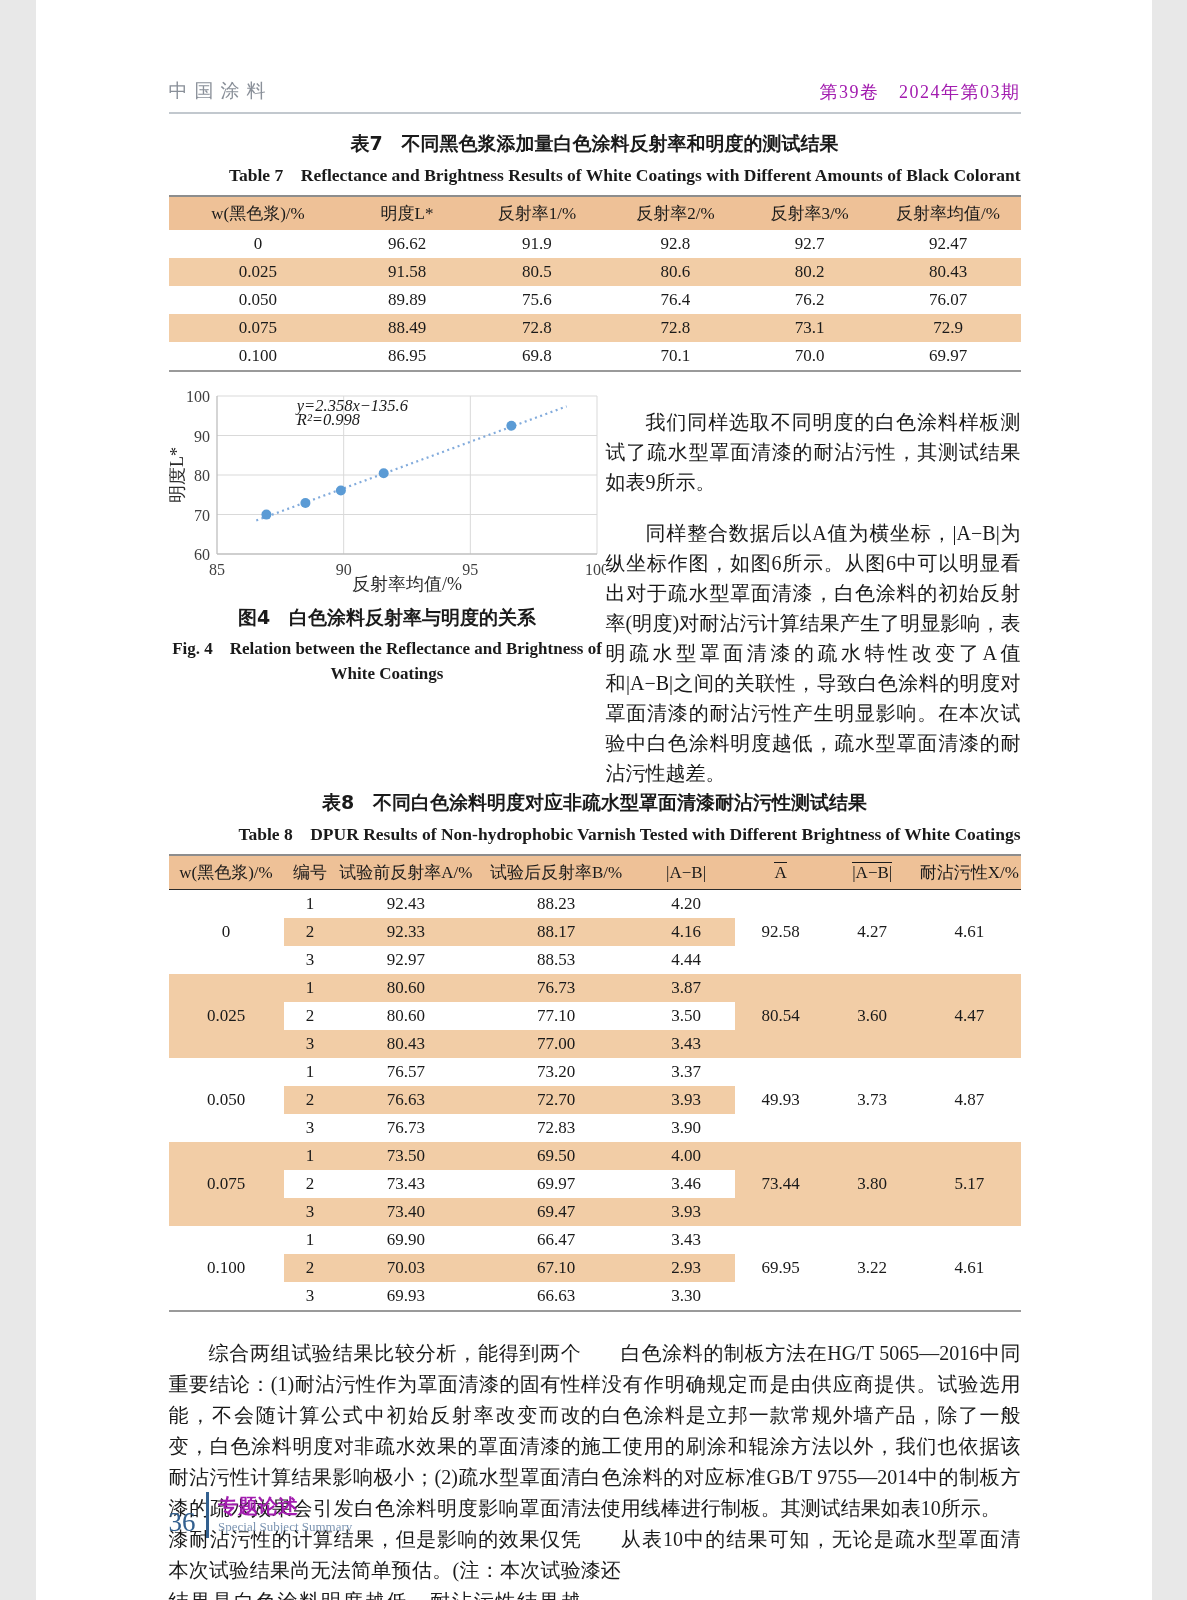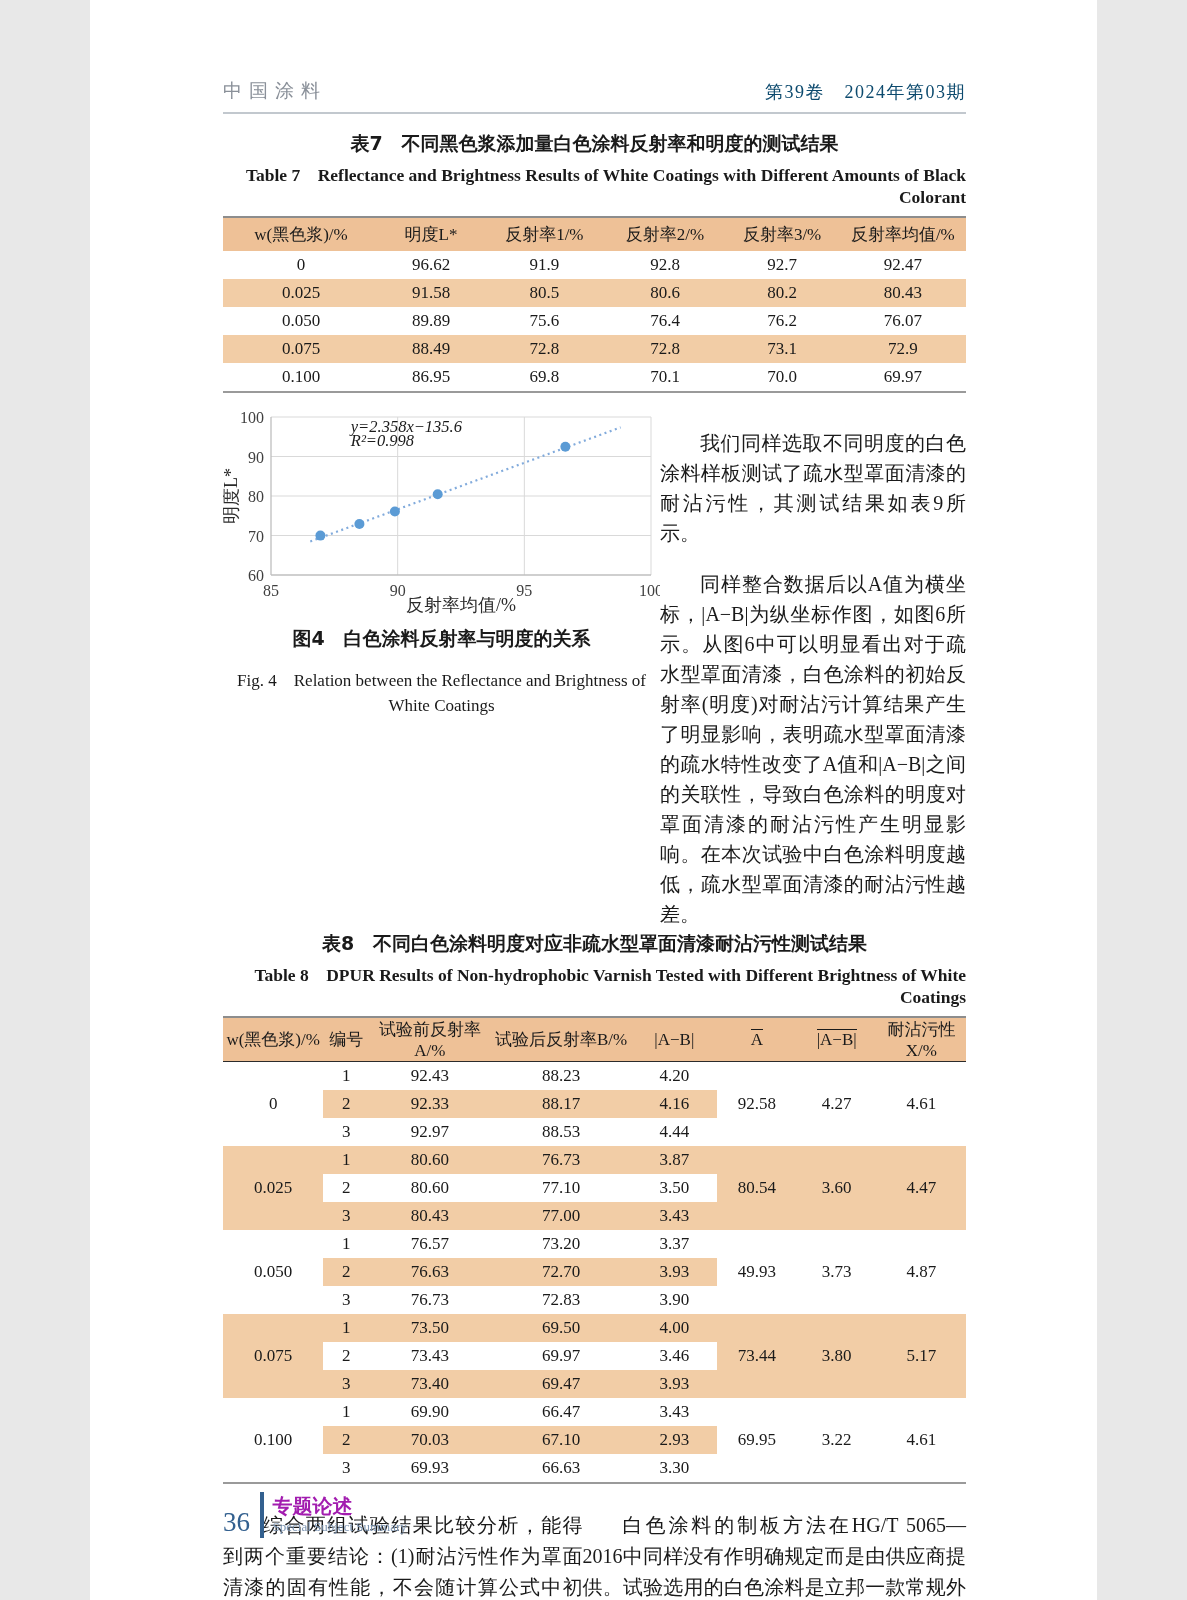--- a/index.html
+++ b/index.html
@@ -1,30 +1,30 @@
 <!DOCTYPE html>
 <html><head>
 <meta charset="utf-8">
 <style>
   html,body{margin:0;padding:0;background:#e8e8e8;}
   .page{
     position:relative;
-    width:1007px;height:1600px;
+    width:1116px;height:1600px;
     background:#ffffff;
     margin:0 auto;
     overflow:hidden;
     font-family:"Liberation Serif","DejaVu Serif",serif;
     color:#1a1a1a;
   }
   .content{margin-left:133px;margin-right:131px;}
 
   
   .page-header{display:flex;justify-content:space-between;align-items:flex-end;padding-top:78px;}
   .journal-title{font-size:19px;color:#8a9099;letter-spacing:7px;}
-  .issue-info{font-size:18px;color:#0c4a6e;letter-spacing:1.5px;}
+  .issue-info{font-size:18px;color:#a21caf;letter-spacing:1.5px;}
   .header-rule{border:none;border-top:2px solid #c2c8ce;margin:8px 0 0 0;}
 
   
   .tbl-caption-zh{font-family:"DejaVu Sans","Liberation Sans",sans-serif;font-weight:bold;font-size:19px;text-align:center;margin-top:17px;}
   .tbl-caption-en{font-weight:bold;font-size:17.5px;text-align:right;margin-top:6px;}
 
   
   table{border-collapse:collapse;width:100%;table-layout:fixed;}
   .data-table{margin-top:8px;border-top:2.5px solid #8d8d8d;border-bottom:2.5px solid #9a9a9a;}
   .data-table th{background:#eec197;font-weight:normal;font-size:17px;height:33px;padding:0;text-align:center;}
@@ -40,21 +40,21 @@
   
   .two-col{display:flex;justify-content:space-between;align-items:flex-start;}
   .col-left{width:437px;}
   .col-right{width:466px;}
   .body-par{font-size:20px;line-height:30.5px;text-align:justify;text-indent:2em;margin:0;}
   .fig-text .body-par{line-height:30px;margin-top:21px;}
 
   
   .fig-row{margin-top:14px;}
   .fig-caption-zh{font-family:"DejaVu Sans","Liberation Sans",sans-serif;font-weight:bold;font-size:19px;text-align:center;margin-top:8px;}
-  .fig-caption-en{font-weight:normal;font-size:17px;text-align:center;margin-top:16px;line-height:25px;}
+  .fig-caption-en{font-weight:bold;font-size:17px;text-align:center;margin-top:5px;line-height:25px;}
 
   
   .sub-heading{font-family:"DejaVu Sans","Liberation Sans",sans-serif;font-size:20px;font-weight:bold;margin:0 0 4px 0;}
   .sub-heading .num{color:#c96231;font-weight:bold;margin-right:14px;}
 
   .bottom-row{margin-top:26px;}
 
   
   .page-footer{position:absolute;left:133px;bottom:62px;display:flex;align-items:center;}
   .page-number{font-size:27px;color:#33608f;margin-right:10px;align-self:flex-end;}

